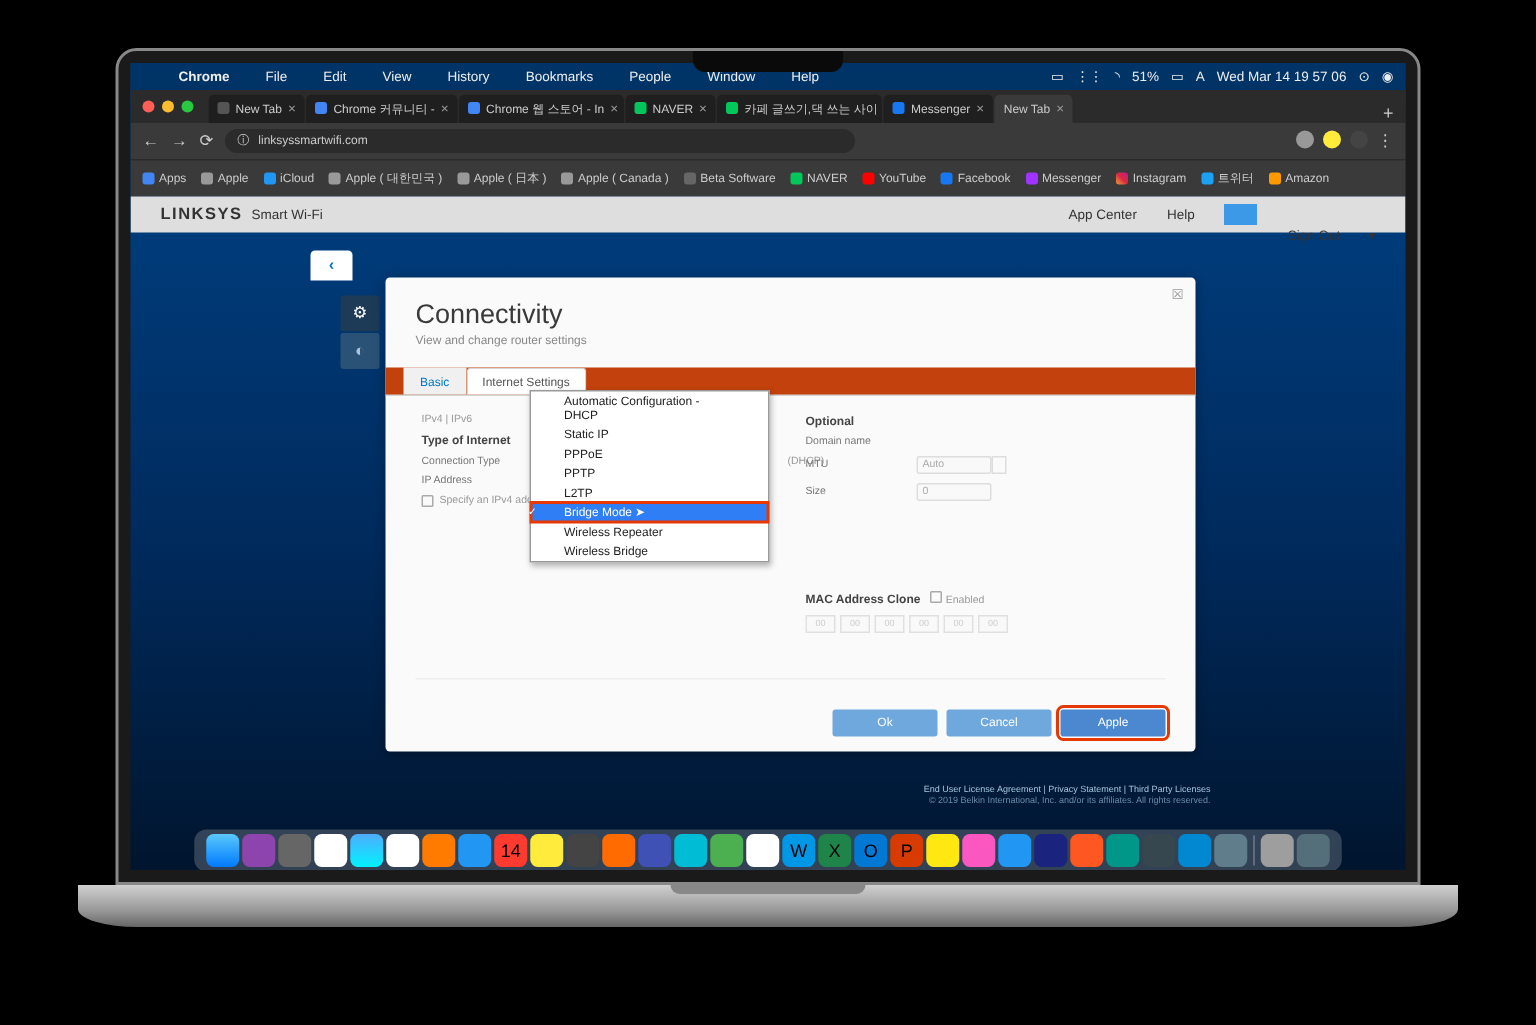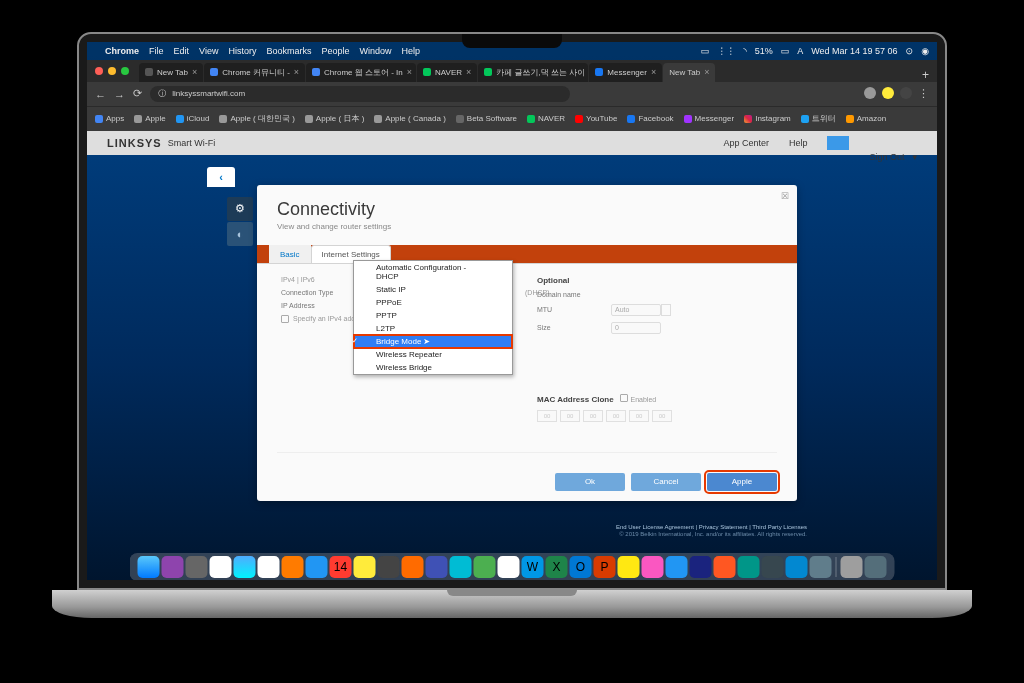--- a/index.html
+++ b/index.html
@@ -5,21 +5,21 @@
 * { margin: 0; padding: 0; box-sizing: border-box; font-family: -apple-system, BlinkMacSystemFont, "Segoe UI", Arial, sans-serif; }
 body { background: #000; display: flex; align-items: center; justify-content: center; min-height: 683px; width: 1024px; }
 .laptop { width: 920px; height: 620px; position: relative; }
 .bezel { width: 870px; height: 558px; background: #1a1a1a; border-radius: 14px 14px 0 0; padding: 8px; position: relative; margin: 0 auto; border: 2px solid #888; }
 .notch { position: absolute; top: 0; left: 50%; transform: translateX(-50%); width: 100px; height: 14px; background: #0a0a0a; border-radius: 0 0 8px 8px; z-index: 100; }
 .screen { width: 100%; height: 100%; background: linear-gradient(180deg, #00458a 0%, #002a5c 60%, #00152e 100%); overflow: hidden; position: relative; }
 .base { width: 920px; height: 28px; background: linear-gradient(180deg, #d0d0d0 0%, #999 60%, #666 100%); border-radius: 0 0 40px 40px / 0 0 12px 12px; margin: 0 auto; position: relative; }
 .base::before { content: ""; position: absolute; top: 0; left: 50%; transform: translateX(-50%); width: 130px; height: 6px; background: #888; border-radius: 0 0 6px 6px; }
 
 .menubar { height: 18px; background: rgba(0,0,0,0.25); display: flex; align-items: center; padding: 0 8px; color: #eee; font-size: 9px; gap: 10px; }
-.menubar-left { display: flex; gap: 10px; align-items: center; }
+.menubar-left { display: flex; gap: 24px; align-items: center; }
 .menubar-right { margin-left: auto; display: flex; gap: 8px; align-items: center; }
 .apple-logo { font-size: 11px; }
 .mb-bold { font-weight: 600; }
 
 .chrome-top { background: #2b2b2b; height: 22px; display: flex; align-items: flex-end; padding-left: 8px; }
 .traffic { display: flex; gap: 5px; align-self: center; margin-right: 10px; }
 .tl { width: 8px; height: 8px; border-radius: 50%; }
 .tl.r { background: #ff5f57; } .tl.y { background: #febc2e; } .tl.g { background: #28c840; }
 .tabs { display: flex; flex: 1; overflow: hidden; }
 .tab { background: #1f1f1f; color: #ccc; font-size: 8px; padding: 4px 6px; display: flex; align-items: center; gap: 4px; border-radius: 4px 4px 0 0; margin-right: 1px; max-width: 110px; white-space: nowrap; overflow: hidden; position: relative; }
@@ -35,21 +35,21 @@
 .addr-right { margin-left: auto; display: flex; gap: 6px; }
 .ext-ico { width: 12px; height: 12px; border-radius: 50%; }
 
 .bookmarks { background: #3a3a3a; height: 20px; display: flex; align-items: center; padding: 12px 8px; gap: 10px; color: #ccc; font-size: 8px; border-top: 1px solid #2a2a2a; overflow: hidden; }
 .bm { display: flex; align-items: center; gap: 3px; white-space: nowrap; }
 .bm-ico { width: 8px; height: 8px; border-radius: 2px; display: inline-block; }
 
 .linksys-hdr { background: #dedede; height: 24px; display: flex; align-items: center; padding: 0 20px; color: #333; font-size: 9px; }
 .linksys-logo { font-weight: 700; letter-spacing: 1px; font-size: 11px; margin-right: 6px; }
 .top-links { margin-left: auto; display: flex; gap: 20px; align-items: center; }
-.sign-out { display: flex; align-items: center; gap: 8px; margin-top: 29px; }
+.sign-out { display: flex; align-items: center; gap: 19px; margin-top: 29px; }
 
 .content-area { position: relative; height: calc(100% - 108px); }
 .back-tab { position: absolute; top: 12px; left: 120px; width: 28px; height: 20px; background: #fff; border-radius: 3px 3px 0 0; display: flex; align-items: center; justify-content: center; color: #0077c8; font-weight: bold; font-size: 11px; }
 
 .sidebar { position: absolute; left: 140px; top: 42px; display: flex; flex-direction: column; gap: 1px; }
 .side-btn { width: 26px; height: 24px; background: #2a5277; display: flex; align-items: center; justify-content: center; color: #a8c4dc; font-size: 11px; border-radius: 2px; }
 .side-btn.sel { background: #1d3b57; color: #fff; }
 
 .panel { position: absolute; left: 170px; top: 30px; width: 540px; background: #fafafa; border-radius: 3px; box-shadow: 0 2px 8px rgba(0,0,0,0.3); padding: 14px 20px 10px; }
 .panel-close { position: absolute; top: 6px; right: 8px; color: #999; font-size: 9px; }
@@ -272,20 +272,21 @@
           <div class="panel-title">Connectivity</div>
           <div class="panel-sub">View and change router settings</div>
 
           <div class="tabbar">
             <div class="ptab">Basic</div>
             <div class="ptab active">Internet Settings</div>
           </div>
 
           <div class="form-body">
             <div class="ipver">IPv4  |  IPv6</div>
+            <div class="section-lbl">Type of Internet</div>
             <div class="row">
               <span class="lbl">Connection Type</span>
               <span class="val" style="margin-left:170px">(DHCP)</span>
             </div>
             <div class="row">
               <span class="lbl">IP Address</span>
             </div>
             <div class="chk-row">
               <span class="chk"></span>
               <span>Specify an IPv4 address</span>

